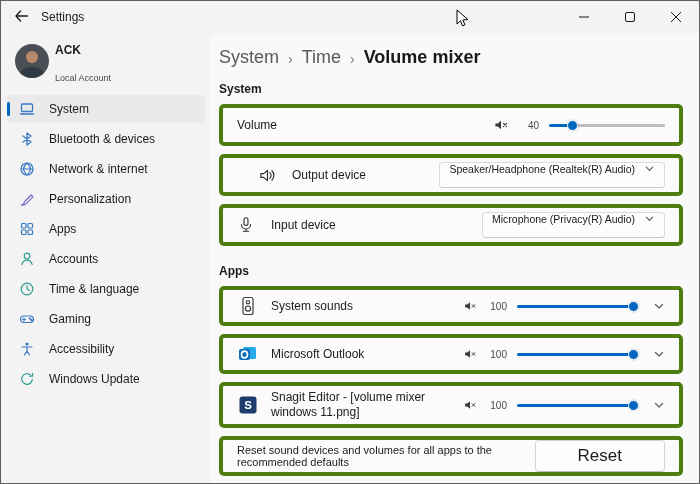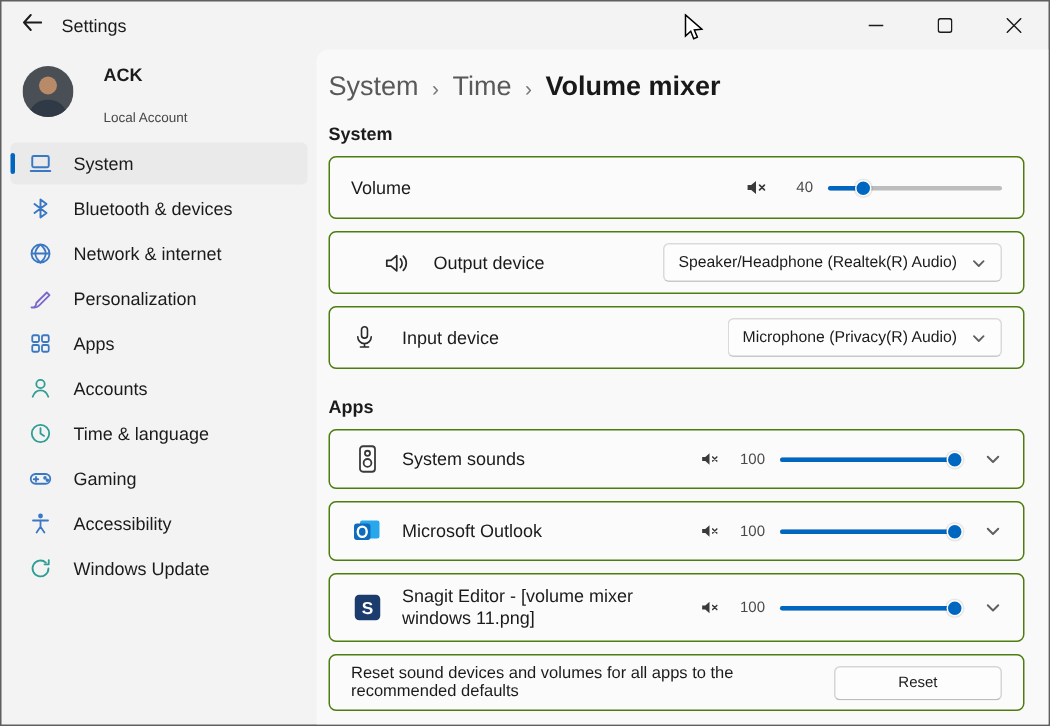--- a/index.html
+++ b/index.html
@@ -10,21 +10,21 @@
     font-family:"Liberation Sans","DejaVu Sans",sans-serif;color:#1b1b1b;
   }
   
   .titlebar{position:absolute;top:0;left:0;right:0;height:32px;display:flex;align-items:center;}
   .back-btn{width:40px;height:32px;display:flex;align-items:center;justify-content:center;cursor:pointer;}
   .title-text{font-size:12px;color:#1b1b1b;}
   .caption-group{position:absolute;right:0;top:0;display:flex;}
   .caption-btn{width:46px;height:32px;display:flex;align-items:center;justify-content:center;}
   
   .sidebar{position:absolute;top:32px;left:0;width:210px;bottom:0;padding-top:6px;}
-  .user-block{display:flex;align-items:center;gap:20px;padding:4px 14px;cursor:pointer;}
+  .user-block{display:flex;align-items:center;gap:6px;padding:4px 14px;cursor:pointer;}
   .user-name{font-size:12px;font-weight:700;}
   .user-sub{font-size:9px;color:#474747;margin-top:16px;}
   .search-wrap{position:relative;margin:16px 14px 10px 14px;}
   .search-input{
     width:100%;height:26px;border:1px solid #e0e0e0;border-bottom:1px solid #8a8a8a;
     border-radius:4px;background:#fdfdfd;font-size:11px;padding:0 26px 0 9px;
     color:#1b1b1b;outline:none;font-family:"Liberation Sans","DejaVu Sans",sans-serif;
   }
   .search-input::placeholder{color:#6b6b6b;}
   .search-icon{position:absolute;right:8px;top:6px;}
@@ -43,48 +43,48 @@
   .main{
     position:absolute;top:32px;left:210px;right:0;bottom:0;background:#f9f9f9;
     border-top-left-radius:8px;padding:10px 16px 0 8px;
   }
   .breadcrumb{display:flex;align-items:center;margin-top:4px;}
   .crumb{font-size:18px;color:#595959;cursor:pointer;}
   .crumb-current{font-size:18px;font-weight:700;color:#191919;}
   .crumb-sep{font-size:14px;color:#767676;margin:0 9px;padding-top:2px;}
   .section-title{font-size:12px;font-weight:700;margin-top:14px;}
   .card{
-    display:flex;align-items:center;background:#fbfbfb;border:1px solid #4d7c0f;
+    display:flex;align-items:center;background:#fbfbfb;border:4px solid #4d7c0f;
     border-radius:5px;margin-top:8px;padding:0 14px;min-height:40px;
   }
   .card-label{font-size:12px;flex:1;}
   .right-cluster{display:flex;align-items:center;}
   .vol-num{font-size:10px;color:#494949;width:22px;text-align:right;margin:0 10px 0 8px;}
   .slider{position:relative;width:116px;height:12px;cursor:pointer;}
   .slider .track{position:absolute;left:0;right:0;top:5px;height:3px;border-radius:2px;background:#bdbdbd;}
   .slider .fill{position:absolute;left:0;top:5px;height:3px;border-radius:2px;background:#0067c0;}
   .slider .thumb{
     position:absolute;right:-6px;top:-4px;width:11px;height:11px;border-radius:50%;
     background:#0067c0;border:1px solid #fdfdfd;box-shadow:0 0 0 1px rgba(0,0,0,0.08);
   }
   .combo{
-    display:flex;align-items:center;height:26px;padding:0 9px;border:1px solid #dadada;
+    display:flex;align-items:flex-start;height:26px;padding:0 9px;border:1px solid #dadada;
     border-bottom-color:#c9c9c9;border-radius:4px;background:#fdfdfd;cursor:pointer;
   }
   .combo-text{font-size:10.5px;color:#1b1b1b;}
   .combo-chev{margin-left:9px;display:flex;}
   .dev-icon{width:20px;margin-right:14px;display:flex;align-items:center;}
   .app-icon{width:22px;height:22px;margin-right:12px;display:flex;align-items:center;justify-content:center;}
   .app-name{font-size:12px;flex:1;line-height:1.25;max-width:215px;}
   .mute-btn{display:flex;align-items:center;cursor:pointer;}
   .expander{width:26px;display:flex;justify-content:flex-end;margin-left:6px;cursor:pointer;}
   .reset-card{min-height:38px;}
   .reset-text{font-size:11px;flex:1;color:#1b1b1b;}
   .reset-btn{
-    font-size:10px;padding:5px 42px;border:1px solid #d5d5d5;border-bottom-color:#bdbdbd;
+    font-size:17px;padding:5px 42px;border:1px solid #d5d5d5;border-bottom-color:#bdbdbd;
     border-radius:4px;background:#fdfdfd;cursor:pointer;color:#1b1b1b;
     font-family:"Liberation Sans","DejaVu Sans",sans-serif;
   }
   .cursor{position:absolute;left:455px;top:8px;pointer-events:none;z-index:50;}
 </style>
 </head>
 <body>
 
 <div class="window">
 

